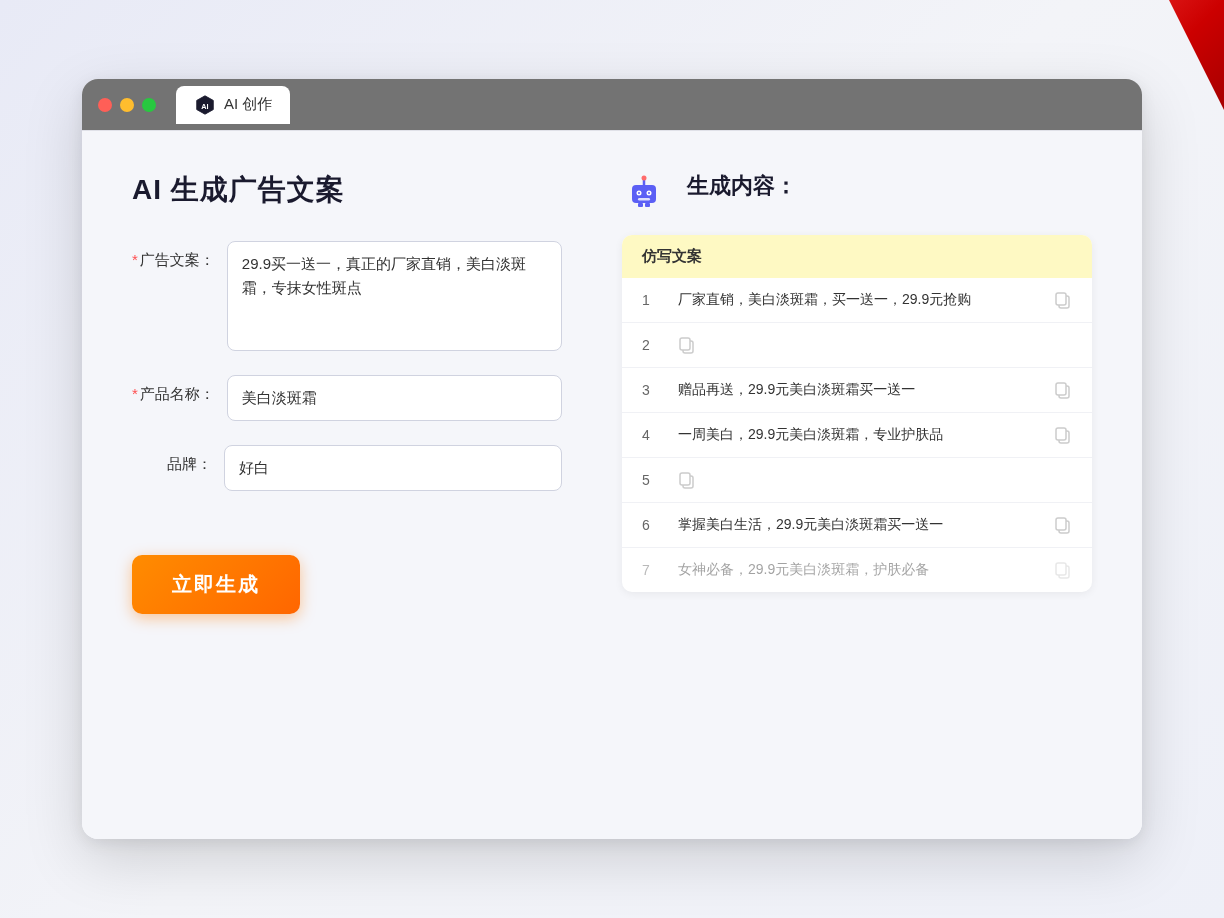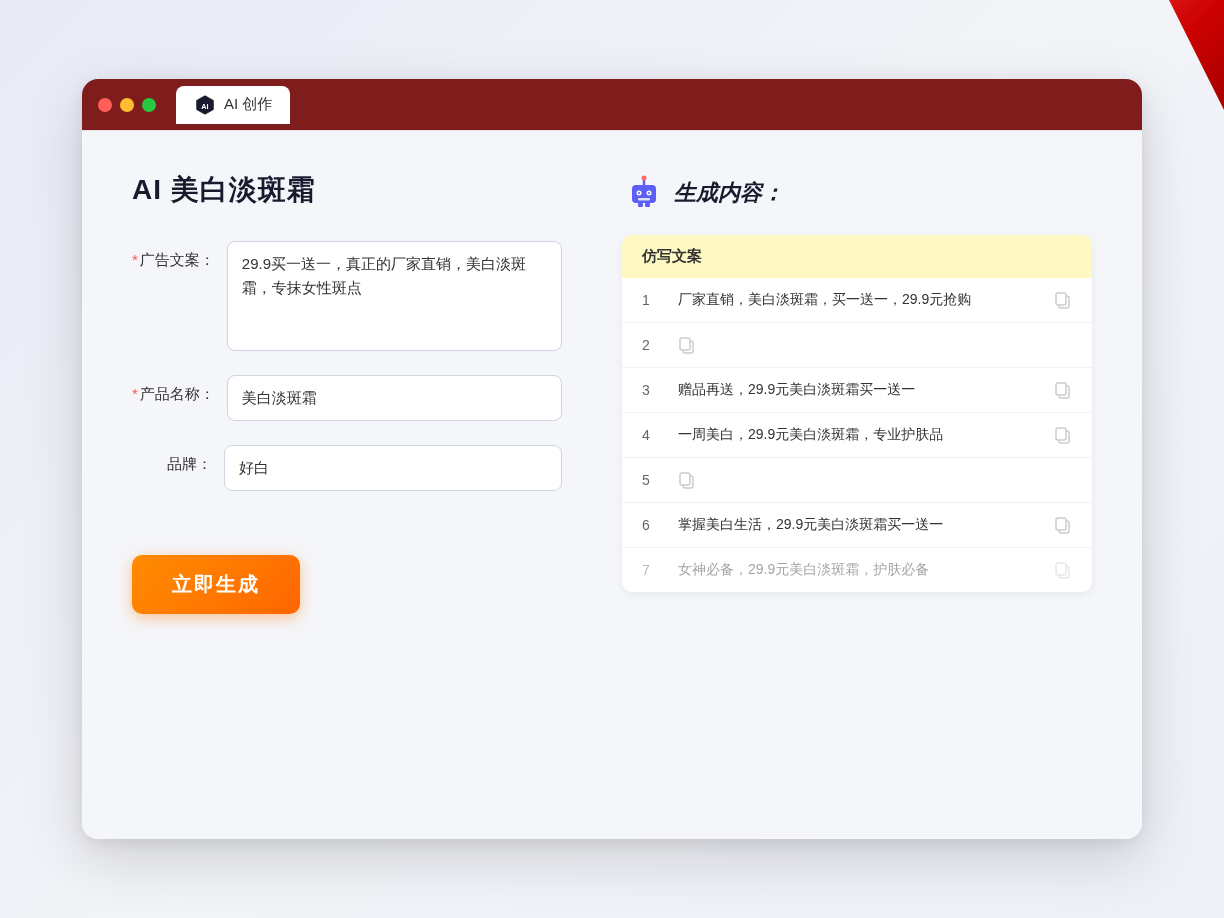--- a/index.html
+++ b/index.html
@@ -44,21 +44,21 @@
       border-radius: 16px;
       box-shadow: 0 20px 60px rgba(0,0,0,0.15), 0 4px 16px rgba(0,0,0,0.08);
       overflow: hidden;
       position: relative;
       z-index: 1;
     }
 
     
     .titlebar {
       height: 52px;
-      background: #7f1d1d;
+      background: #737373;
       display: flex;
       align-items: center;
       padding: 0 16px;
       border-bottom: 1px solid #e0e1e8;
       gap: 8px;
     }
     .traffic-lights {
       display: flex;
       gap: 8px;
       margin-right: 12px;
@@ -159,24 +159,23 @@
       box-shadow: 0 4px 15px rgba(255, 120, 0, 0.4);
       font-family: inherit;
     }
 
     
     .right-panel {
       flex: 1;
     }
     .result-header {
       display: flex;
-      align-items: center;
-      gap: 8px;
+      align-items: flex-start;
+      gap: 21px;
       margin-bottom: 20px;
-      font-style: italic;
     }
     .result-title {
       font-size: 22px;
       font-weight: 600;
       color: #1a1a2e;
     }
 
     
     .robot-icon {
       width: 44px;
@@ -247,21 +246,21 @@
         <polygon points="12,2 21,7 21,17 12,22 3,17 3,7" fill="#1a1a2e" stroke="#1a1a2e" stroke-width="1"></polygon>
         <text x="12" y="16" text-anchor="middle" font-size="8" fill="white" font-weight="bold">AI</text>
       </svg>
       <span>AI 创作</span>
     </div>
   </div>
 
   <div class="content">
 
     <div class="left-panel">
-      <h1 class="page-title">AI 美白淡斑霜</h1>
+      <h1 class="page-title">AI 生成广告文案</h1>
 
       
       <div class="form-row">
         <label class="form-label">
           <span class="required-mark">*</span>广告文案：
         </label>
         <textarea class="form-input" style="">29.9买一送一，真正的厂家直销，美白淡斑霜，专抹女性斑点</textarea>
       </div>
 
       

